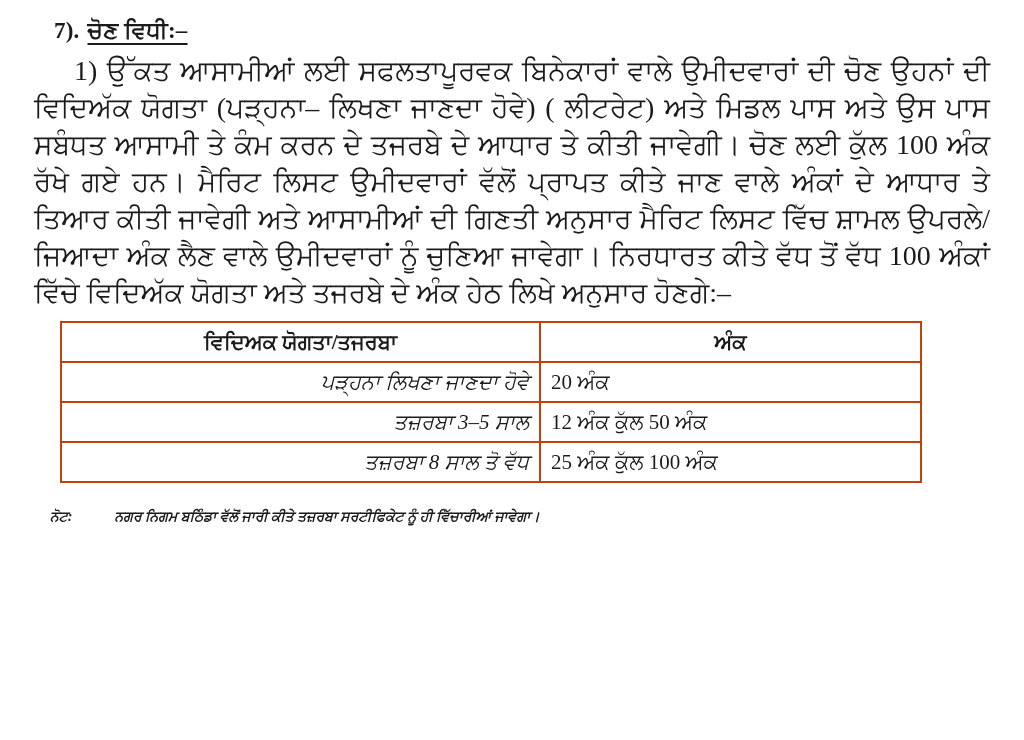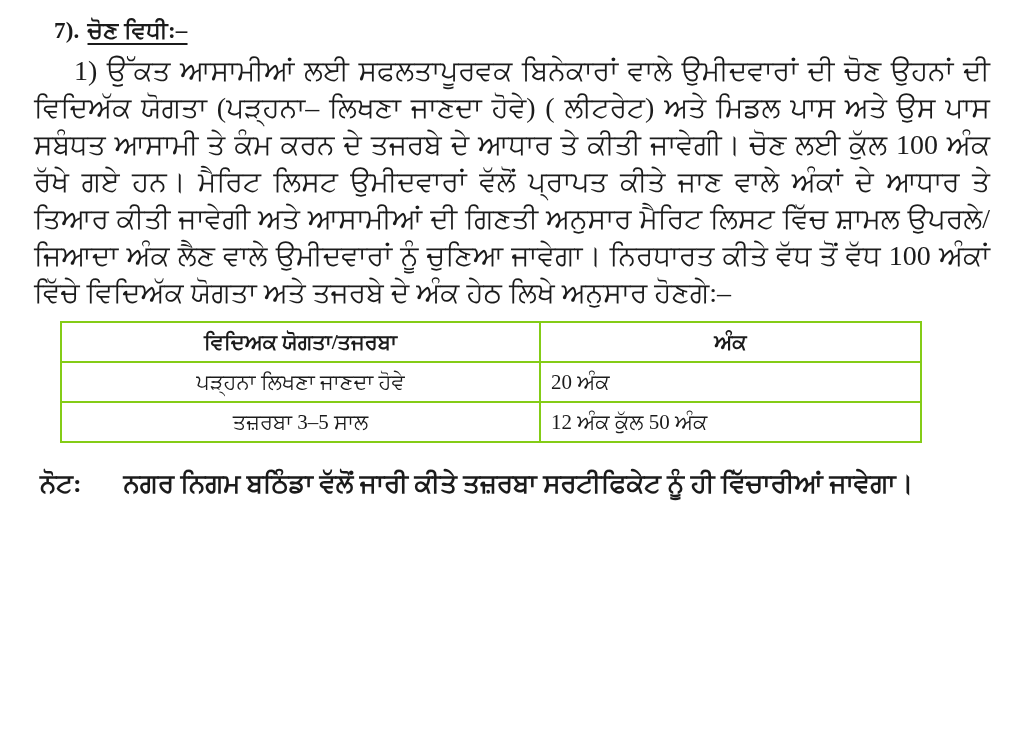--- a/index.html
+++ b/index.html
@@ -39,40 +39,41 @@
     margin: 10px 0 0 26px;
     width: 862px;
   }
   table.marks-table {
     width: 100%;
     border-collapse: collapse;
     table-layout: fixed;
   }
   table.marks-table th,
   table.marks-table td {
-    border: 2px solid #84cc16;
+    border: 2px solid #c2410c;
     font-size: 21px;
     height: 36px;
     padding: 1px 10px;
     vertical-align: middle;
   }
   table.marks-table th {
     font-weight: bold;
     text-align: center;
   }
-  td.cell-qual  { text-align: center; }
+  td.cell-qual  { text-align: right; font-style: italic; }
   td.cell-marks { text-align: left; }
   .col-qual  { width: 55.7%; }
   .col-marks { width: 44.3%; }
   .note {
-    margin: 26px 0 0 6px;
-    font-size: 26px;
+    margin: 26px 0 0 16px;
+    font-size: 14px;
     font-weight: bold;
     display: flex;
     align-items: baseline;
+    font-style: italic;
   }
   .note-label { flex: 0 0 auto; margin-right: 42px; }
   .note-text  { flex: 1 1 auto; }
   .para-2 {
     margin: 50px 0 0 0;
     font-size: 21px;
     line-height: 37px;
     text-align: justify;
     text-indent: 12px;
   }
@@ -102,20 +103,24 @@
       </thead>
       <tbody>
         <tr>
           <td class="cell-qual">ਪੜ੍ਹਨਾ ਲਿਖਣਾ ਜਾਣਦਾ ਹੋਵੇ</td>
           <td class="cell-marks">20 ਅੰਕ</td>
         </tr>
         <tr>
           <td class="cell-qual">ਤਜ਼ਰਬਾ 3–5 ਸਾਲ</td>
           <td class="cell-marks">12 ਅੰਕ ਕੁੱਲ 50 ਅੰਕ</td>
         </tr>
+        <tr>
+          <td class="cell-qual">ਤਜ਼ਰਬਾ 8 ਸਾਲ ਤੋ ਵੱਧ</td>
+          <td class="cell-marks">25 ਅੰਕ ਕੁੱਲ 100 ਅੰਕ</td>
+        </tr>
       </tbody>
     </table>
   </div>
 
   <div class="note">
     <span class="note-label">ਨੋਟ:</span>
     <span class="note-text">ਨਗਰ ਨਿਗਮ ਬਠਿੰਡਾ ਵੱਲੋਂ ਜਾਰੀ ਕੀਤੇ ਤਜ਼ਰਬਾ ਸਰਟੀਫਿਕੇਟ ਨੂੰ ਹੀ ਵਿੱਚਾਰੀਆਂ ਜਾਵੇਗਾ।</span>
   </div>
 
 

